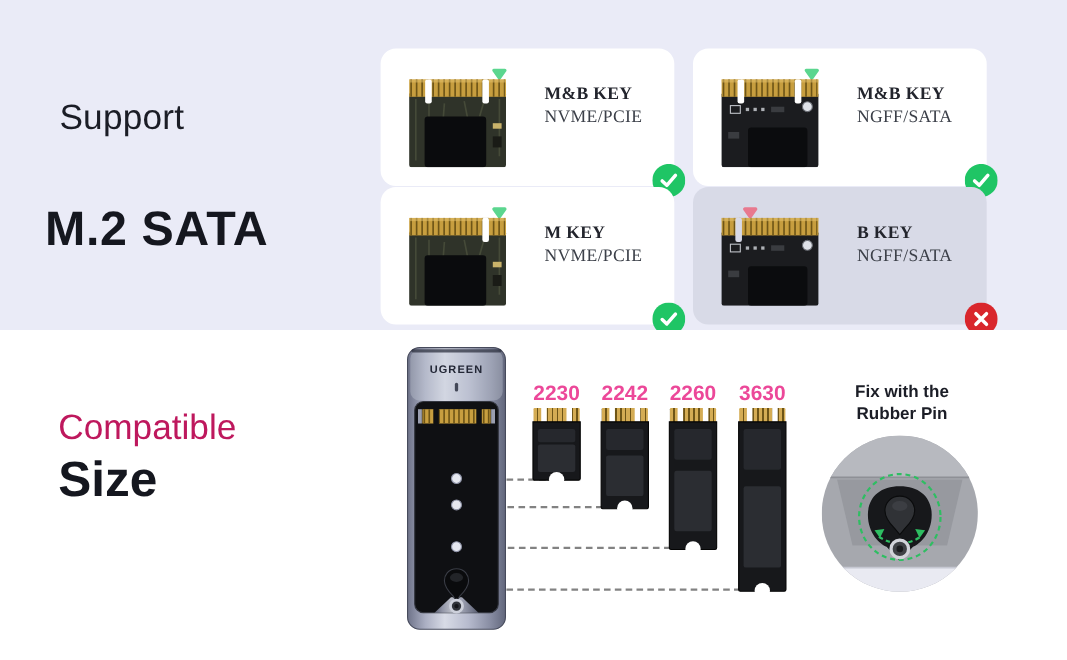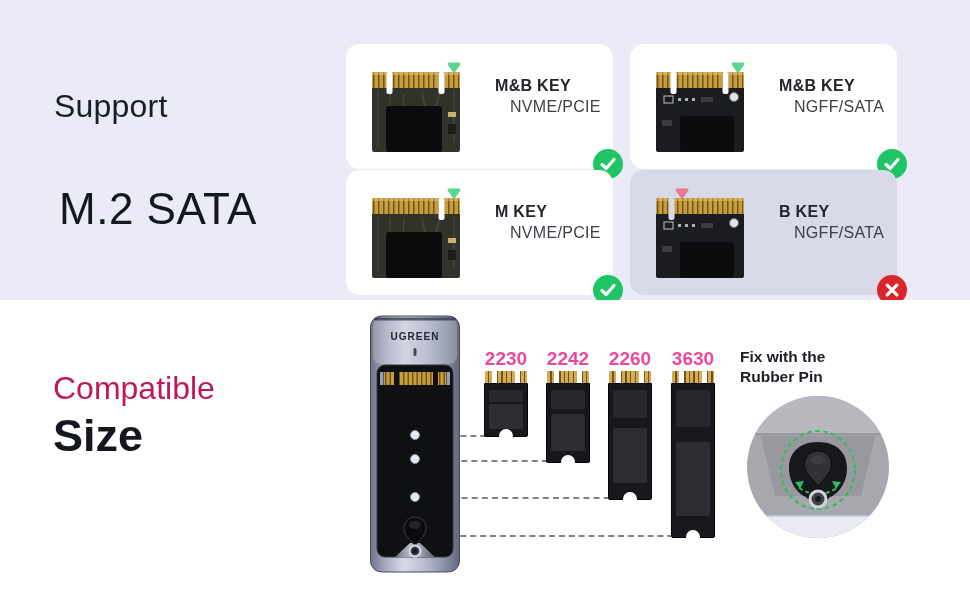--- a/index.html
+++ b/index.html
@@ -5,30 +5,30 @@
   * { margin:0; padding:0; box-sizing:border-box; }
   html,body { background:#fff; }
   .canvas {
     position:relative; width:970px; height:600px; overflow:hidden;
     font-family:"Liberation Sans", sans-serif; background:#ffffff;
   }
   
   .top-section { position:absolute; left:0; top:0; width:970px; height:300px; background:#EAEBF7; }
   .kicker  { position:absolute; left:54px; top:88px;  font-size:32px; color:#1B1D26; font-weight:400; letter-spacing:0.2px; }
   .hline1  { position:absolute; left:53px; top:131px; font-size:44px; color:#15171F; font-weight:700; letter-spacing:0.5px; }
-  .hline2  { position:absolute; left:59px; top:184px; font-size:44px; color:#15171F; font-weight:400; letter-spacing:0.5px; }
+  .hline2  { position:absolute; left:41px; top:184px; font-size:44px; color:#15171F; font-weight:700; letter-spacing:0.5px; }
 
   .key-card {
-    position:absolute; width:267px; height:125px; background:#ffffff; border-radius:14px;
+    position:absolute; width:267px; height:125px; background:#ffffff; border-radius:14px;font-family:Liberation Serif, serif;
   }
   .key-card .ssdimg { position:absolute; left:24px; top:28px; color:#ffffff; }
   .key-card.gray { background:#D8DAE7; }
   .key-card.gray .ssdimg { color:#D8DAE7; }
   .card-title { position:absolute; left:149px; top:33px; font-size:16px; font-weight:700; color:#23252D; letter-spacing:0.3px; }
-  .card-sub   { position:absolute; left:149px; top:54px; font-size:16px; font-weight:400; color:#3C4049; letter-spacing:0.3px;margin-left:15px; }
+  .card-sub   { position:absolute; left:149px; top:54px; font-size:16px; font-weight:400; color:#3C4049; letter-spacing:0.3px; }
   .chev { position:absolute; top:17px; }
   .chev.pos-r { left:100px; }
   .chev.pos-l { left:44px; }
   .badge { position:absolute; right:-10px; bottom:-10px; width:30px; height:30px; }
 
   
   .bottom-section { position:absolute; left:0; top:300px; width:970px; height:300px; background:#ffffff; }
   .kicker2 { position:absolute; left:53px; top:70px;  font-size:32px; color:#be185d; font-weight:400; }
   .hsize   { position:absolute; left:53px; top:110px; font-size:45px; color:#15171F; font-weight:700; }
 
@@ -56,21 +56,21 @@
               border-radius:1px; }
   .conn-notch { position:absolute; top:-2px; width:5px; height:17px; background:#ffffff; border-radius:0 0 2px 2px; }
   .cn-l { left:7px; } .cn-r { right:7px; }
   .ssd-body { position:absolute; left:0; right:0; top:12px; bottom:0;
               background:#17181B; border:1px solid #040404; border-radius:0 0 2px 2px; }
   .chip-a { position:absolute; left:4px; right:4px; top:6px;  height:24%; background:#26282D; border-radius:2px; }
   .chip-b { position:absolute; left:4px; right:4px; top:38%;  height:48%; background:#2B2D32; border-radius:2px; }
   .bnotch { position:absolute; bottom:-7px; left:50%; margin-left:-7px; width:14px; height:14px;
             border-radius:50%; background:#ffffff; }
 
-  .pin-note { position:absolute; left:740px; top:47px; width:160px; 
+  .pin-note { position:absolute; left:740px; top:47px; width:160px; text-align:center;
               font-size:15.5px; font-weight:700; color:#1B1D26; line-height:20px; }
   .pin-circle { position:absolute; left:747px; top:96px; }
 </style>
 </head>
 <body>
 
 <div class="canvas">
 
   <section class="top-section">
     <div class="kicker">Support</div>

